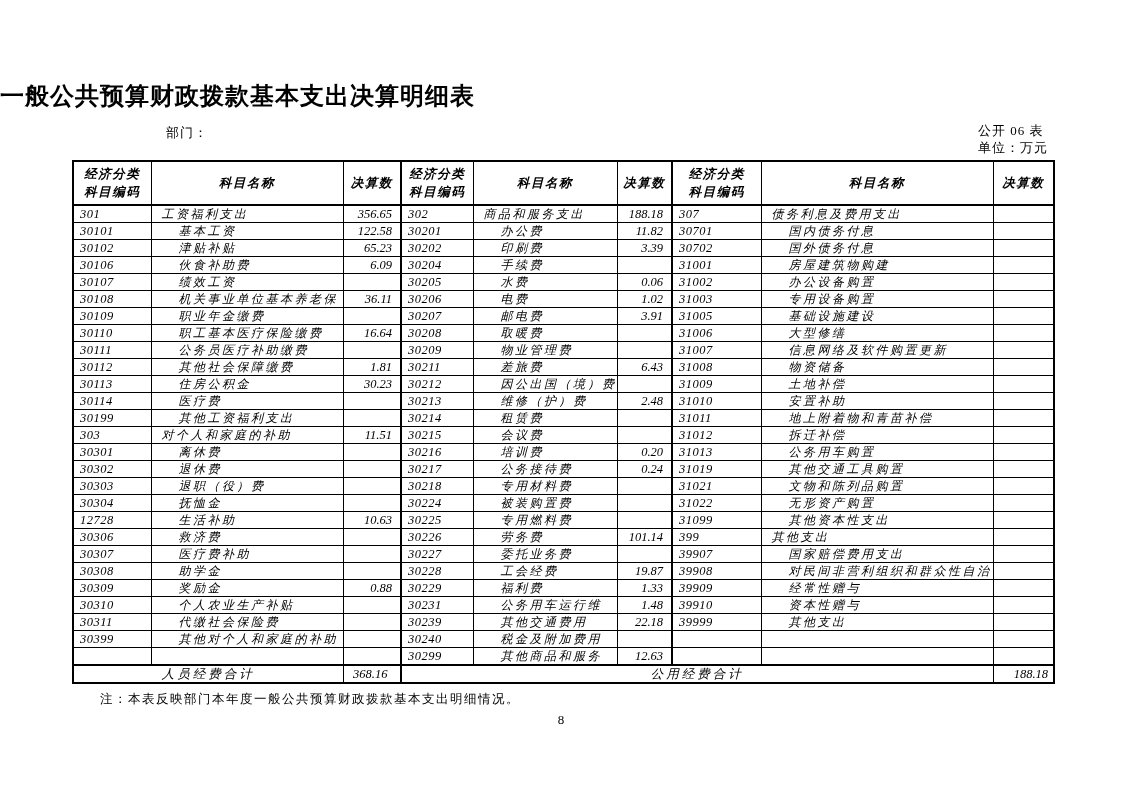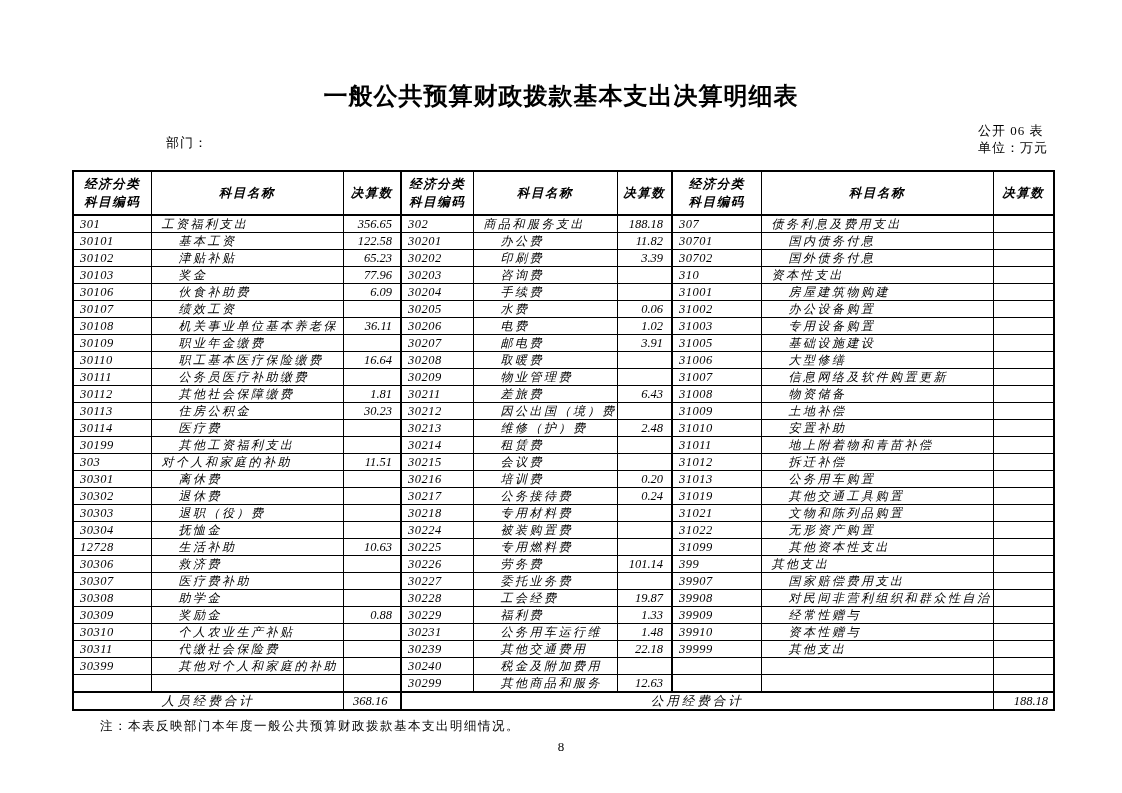--- a/index.html
+++ b/index.html
@@ -4,29 +4,29 @@
 <style>
   * { margin:0; padding:0; box-sizing:border-box; }
   html,body { background:#e8e8e8; }
   .page {
     width:1122px; height:793px; background:#ffffff; color:#000;
     font-family:"Liberation Serif","DejaVu Serif",serif;
     position:relative; margin:0 auto; overflow:hidden;
     padding-top:80px;
   }
   .title {
-    text-align:center; font-size:24px; font-weight:bold; letter-spacing:1px;
+    font-size:24px; font-weight:bold; letter-spacing:1px;
     font-family:"Liberation Sans","DejaVu Sans",sans-serif;
   }
   .meta {
     width:976px; margin:10px 0 3px 72px;
     display:flex; justify-content:space-between; align-items:flex-end;
   }
   .dept { margin-left:94px; margin-bottom:15px; font-size:13px; letter-spacing:1px; }
-  .meta-right { font-size:13px; line-height:17px; letter-spacing:1px; margin-bottom:11px; text-align:left; }
+  .meta-right { font-size:13px; line-height:17px; letter-spacing:1px; margin-bottom:1px; text-align:left; }
   table.budget {
     border-collapse:collapse; table-layout:fixed; margin-left:72px;
     border:2px solid #000;
     font-style:italic;
   }
   th, td { border:1px solid #000; overflow:hidden; white-space:nowrap; }
   th {
     height:44px; font-size:12.5px; font-weight:bold; text-align:center;
     letter-spacing:1.5px; line-height:1.45; border-bottom:2px solid #000; vertical-align:middle;
   }
@@ -110,31 +110,20 @@
           <td class="name sub">津贴补贴</td>
           <td class="val">65.23</td>
           <td class="code gsep">30202</td>
           <td class="name sub">印刷费</td>
           <td class="val">3.39</td>
           <td class="code gsep">30702</td>
           <td class="name sub">国外债务付息</td>
           <td class="val"></td>
         </tr>
         <tr>
-          <td class="code">30103</td>
-          <td class="name sub">奖金</td>
-          <td class="val">77.96</td>
-          <td class="code gsep">30203</td>
-          <td class="name sub">咨询费</td>
-          <td class="val"></td>
-          <td class="code gsep">310</td>
-          <td class="name">资本性支出</td>
-          <td class="val"></td>
-        </tr>
-        <tr>
           <td class="code">30106</td>
           <td class="name sub">伙食补助费</td>
           <td class="val">6.09</td>
           <td class="code gsep">30204</td>
           <td class="name sub">手续费</td>
           <td class="val"></td>
           <td class="code gsep">31001</td>
           <td class="name sub">房屋建筑物购建</td>
           <td class="val"></td>
         </tr>

